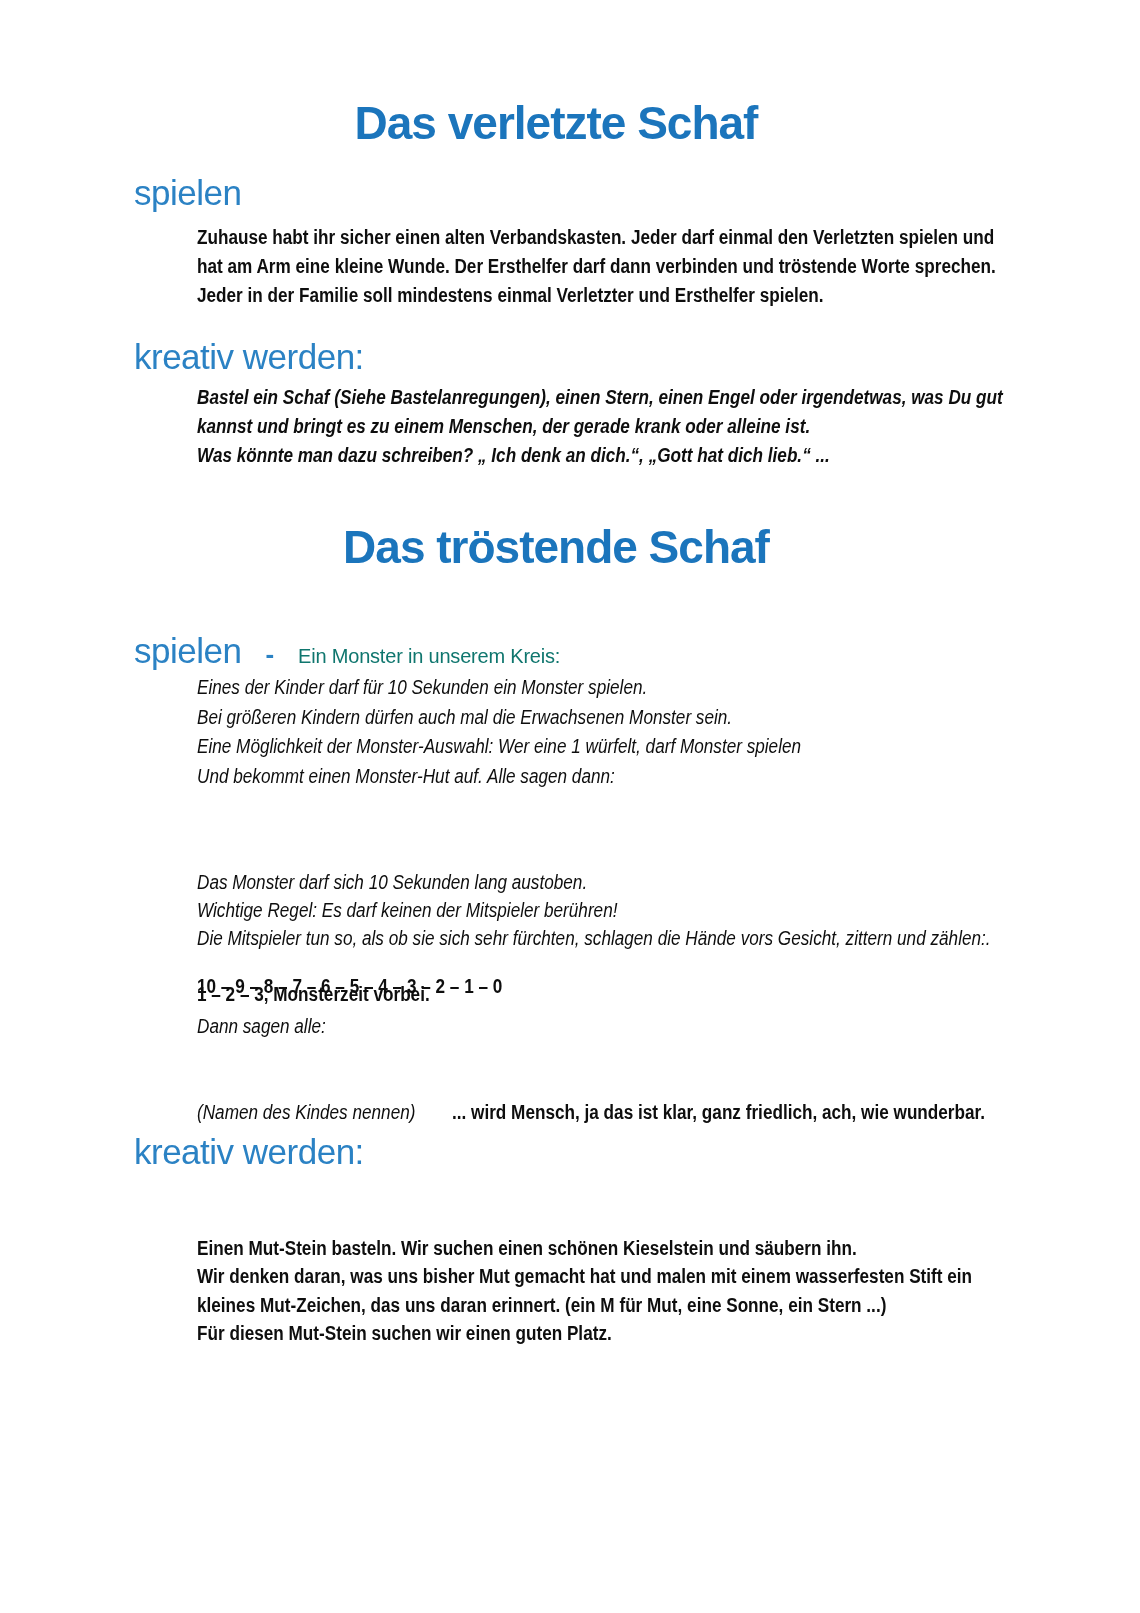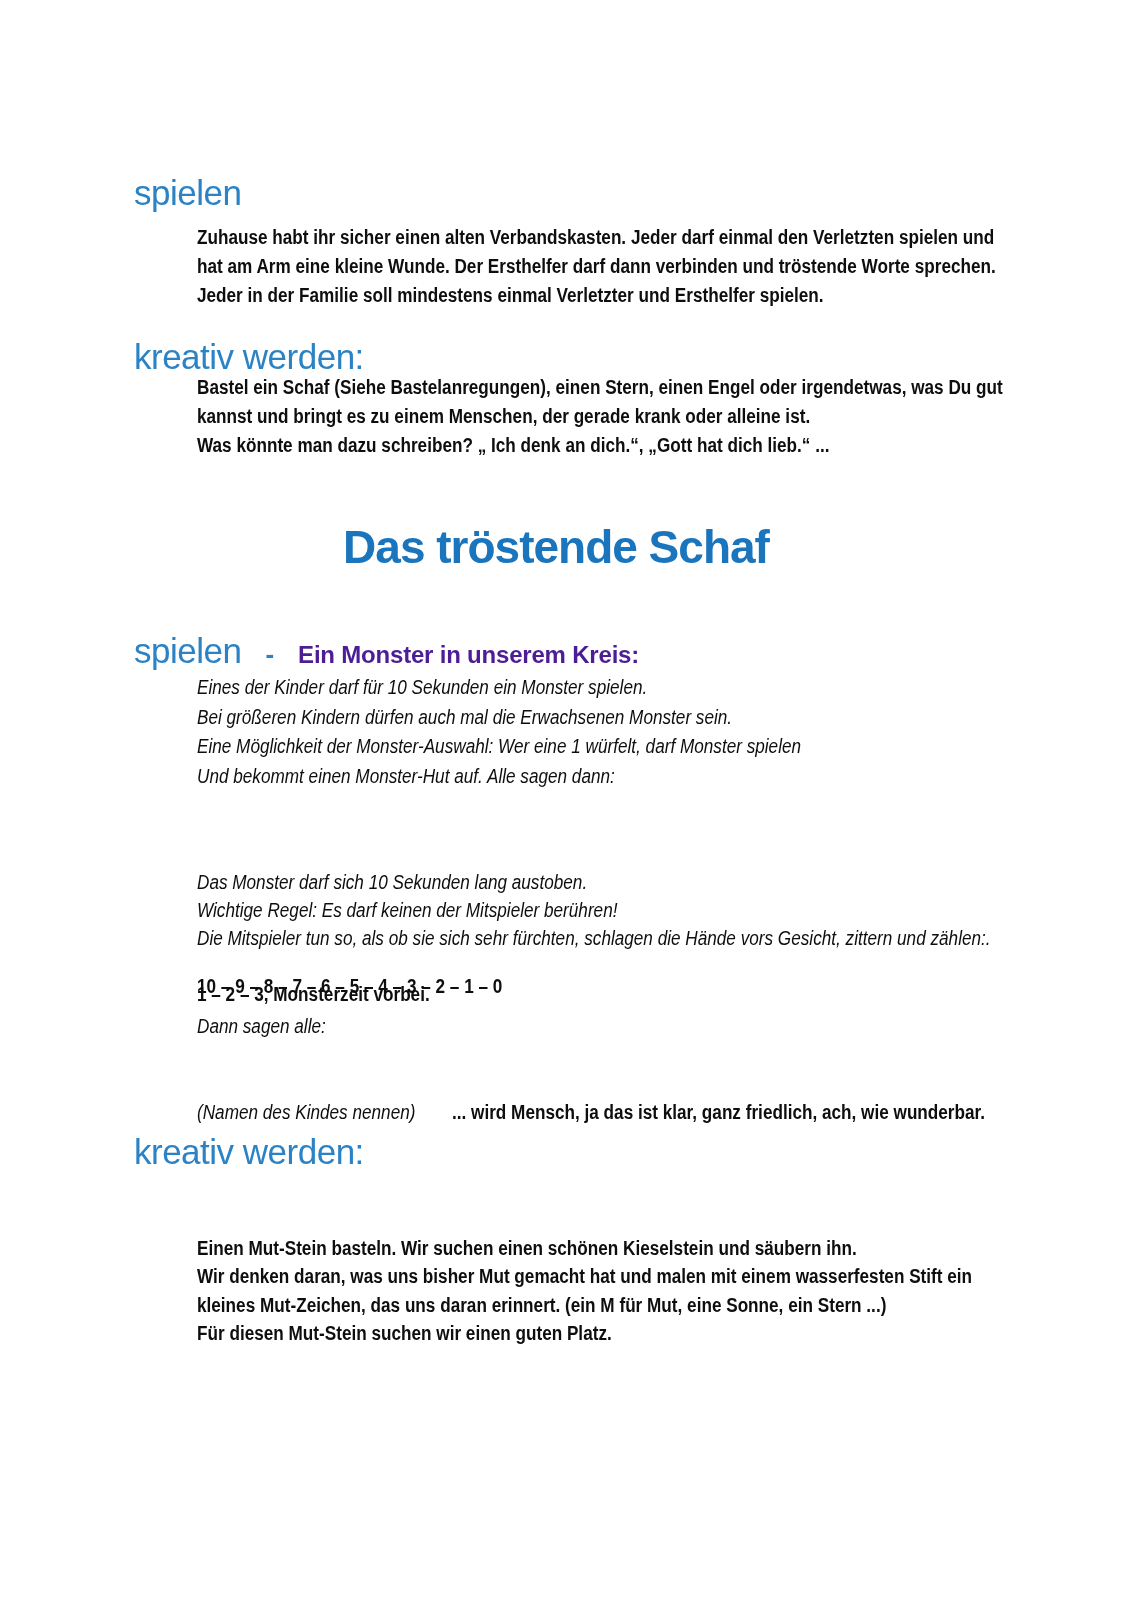--- a/index.html
+++ b/index.html
@@ -17,41 +17,42 @@
     font-weight:400; color:var(--heading_blue,#2b82c4); letter-spacing:-0.5px;
   }
   .blk { position:absolute; left:197px; }
   .line { display:block; white-space:nowrap; }
   .narrow { transform:scaleX(0.88); transform-origin:0 50%; }
   .b  { font-weight:bold; font-size:19.5px; }
   .it { font-style:italic; font-size:19.5px; font-weight:400; }
   .h-row { position:absolute; left:134px; display:flex; align-items:baseline; }
   .h-row .spielen { font-size:35px; line-height:1; color:var(--heading_blue,#2b82c4); letter-spacing:-0.5px; }
   .h-row .dash { font-size:26px; font-weight:bold; color:var(--heading_blue,#2b82c4); margin:0 24px 0 24px; }
-  .h-row .sub { font-size:24px; font-weight:bold; color:#4c1d95; letter-spacing:-0.2px; }
+  .h-row .sub { font-size:20px; font-weight:normal; color:#0f766e; letter-spacing:-0.2px; }
   .mixed { display:flex; align-items:baseline; white-space:nowrap; }
   .mixed .bold-part { margin-left:7px; display:inline-block; transform:scaleX(0.88); transform-origin:0 50%; }
 </style>
 </head>
 <body>
 
 <div class="page">
 
+  <div class="doc-title" style="top:100px;">Das verletzte Schaf</div>
 
   <div class="sec-h" style="top:175px;">spielen</div>
 
   <div class="blk" style="top:223px;">
     <span class="line b narrow" style="line-height:29px;">Zuhause habt ihr sicher einen alten Verbandskasten. Jeder darf einmal den Verletzten spielen und</span>
     <span class="line b narrow" style="line-height:29px;">hat am Arm eine kleine Wunde. Der Ersthelfer darf dann verbinden und tröstende Worte sprechen.</span>
     <span class="line b narrow" style="line-height:29px;">Jeder in der Familie soll mindestens einmal Verletzter und Ersthelfer spielen.</span>
   </div>
 
   <div class="sec-h" style="top:339px;">kreativ werden:</div>
 
-  <div class="blk" style="top:373px;">
+  <div class="blk" style="top:383px;font-style:italic;">
     <span class="line b narrow" style="line-height:29px;">Bastel ein Schaf (Siehe Bastelanregungen), einen Stern, einen Engel oder irgendetwas, was Du gut</span>
     <span class="line b narrow" style="line-height:29px;">kannst und bringt es zu einem Menschen, der gerade krank oder alleine ist.</span>
     <span class="line b narrow" style="line-height:29px;">Was könnte man dazu schreiben? „ Ich denk an dich.“, „Gott hat dich lieb.“ ...</span>
   </div>
 
   <div class="doc-title" style="top:524px;">Das tröstende Schaf</div>
 
   <div class="h-row" style="top:633px;">
     <span class="spielen">spielen</span>
     <span class="dash">-</span>

